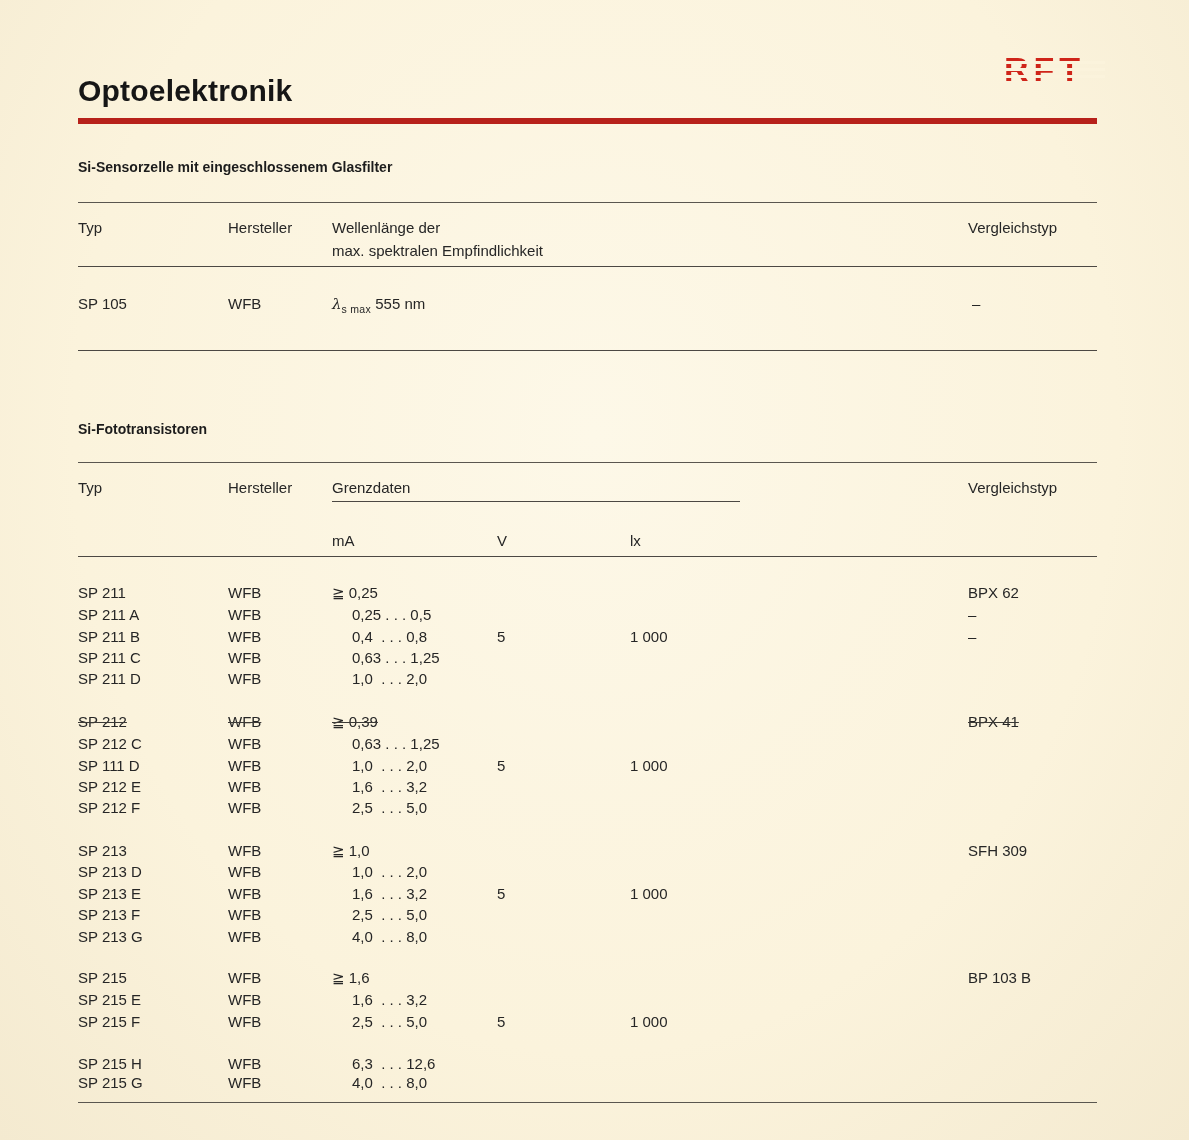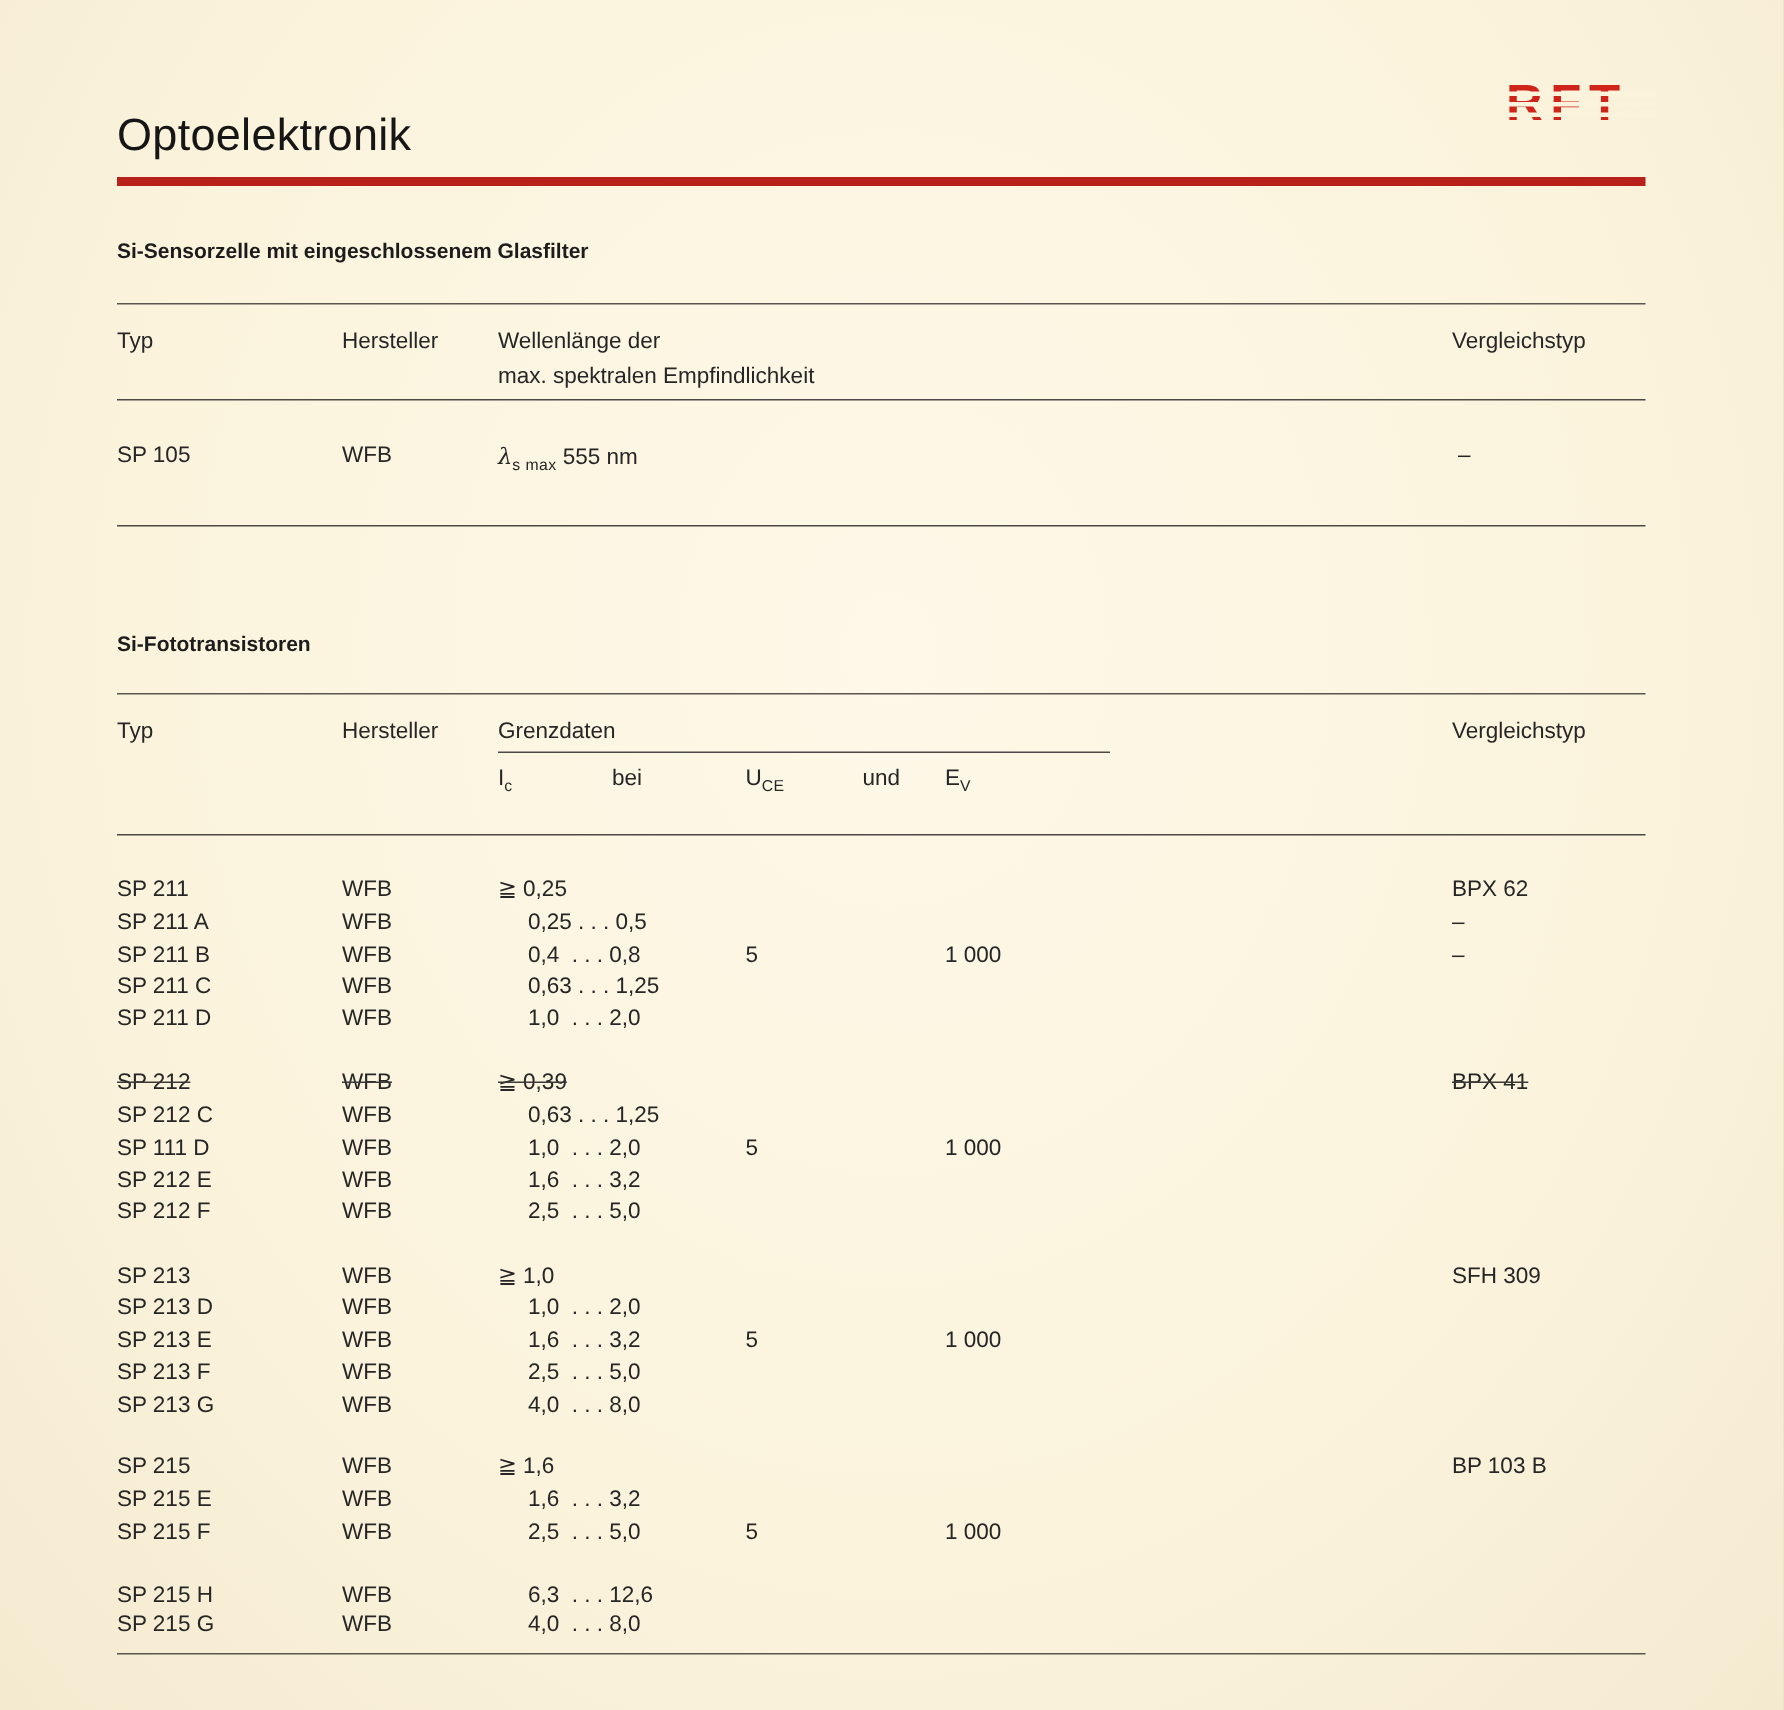--- a/index.html
+++ b/index.html
@@ -1,21 +1,21 @@
 <!DOCTYPE html>
 <html><head>
 <meta charset="utf-8">
 <style>
   html,body{margin:0;padding:0;background:#e8e0c8;}
   .page{
     position:relative;width:1189px;height:1140px;overflow:hidden;
     background:radial-gradient(ellipse at 50% 38%, #fdf8e8 0%, #fbf3dc 62%, #f4ead0 100%);
     font-family:"Liberation Sans","DejaVu Sans",sans-serif;color:#262626;
   }
-  .page-title{position:absolute;left:78px;top:74px;margin:0;font-size:30px;font-weight:400;color:#161616;letter-spacing:.2px;}
+  .page-title{position:absolute;left:78px;top:74px;margin:0;font-size:30px;font-weight:700;color:#161616;letter-spacing:.2px;}
   .title-rule{position:absolute;left:78px;top:118px;width:1019px;height:6px;background:#b7211a;}
   .logo{position:absolute;left:1004px;top:52px;width:98px;height:36px;}
   .logo-text{position:absolute;left:0;top:0;font-size:34px;line-height:34px;font-weight:800;color:#cf2419;letter-spacing:5px;font-family:"Liberation Sans",sans-serif;}
   .logo .stripe{position:absolute;left:-3px;width:104px;height:2.6px;background:#fbf3dc;}
   .s1{top:9px}.s2{top:16px}.s3{top:23px}
   .section-heading{position:absolute;left:78px;margin:0;font-size:14px;font-weight:700;color:#1c1c1c;}
   .hline{position:absolute;left:78px;width:1019px;height:1.4px;background:#4c4843;}
   .subline{position:absolute;left:332px;width:408px;height:1px;background:#4c4843;}
   .row{position:absolute;left:0;right:0;height:20px;}
   .cell{position:absolute;top:0;white-space:pre;font-size:15px;line-height:20px;color:#262626;}
@@ -70,28 +70,26 @@
 
   <div class="row" style="top:478px">
     <span class="cell l-typ">Typ</span>
     <span class="cell l-her">Hersteller</span>
     <span class="cell l-g">Grenzdaten</span>
     <span class="cell l-v">Vergleichstyp</span>
   </div>
 
   <div class="subline" style="top:501px"></div>
 
-  <div class="row" style="top:509px">
-    <span class="cell l-g"><span>I</span><sub class="sb">c</sub></span>
-    <span class="cell l-bei">bei</span>
-    <span class="cell l-u"><span>U</span><sub class="sb">CE</sub></span>
-    <span class="cell l-und">und</span>
-    <span class="cell l-e"><span>E</span><sub class="sb">V</sub></span>
-  </div>
-
+
+  <div class="row" style="top:531px">
+    <span class="cell l-g">mA</span>
+    <span class="cell l-u">V</span>
+    <span class="cell l-e">lx</span>
+  </div>
 
   <div class="hline" style="top:556px"></div>
 
   <div class="row" style="top:583px">
       <span class="cell l-typ">SP 211</span>
       <span class="cell l-her">WFB</span>
       <span class="cell l-g">≧ 0,25</span>
       <span class="cell l-v">BPX 62</span>
     </div>
   <div class="row" style="top:605px">

